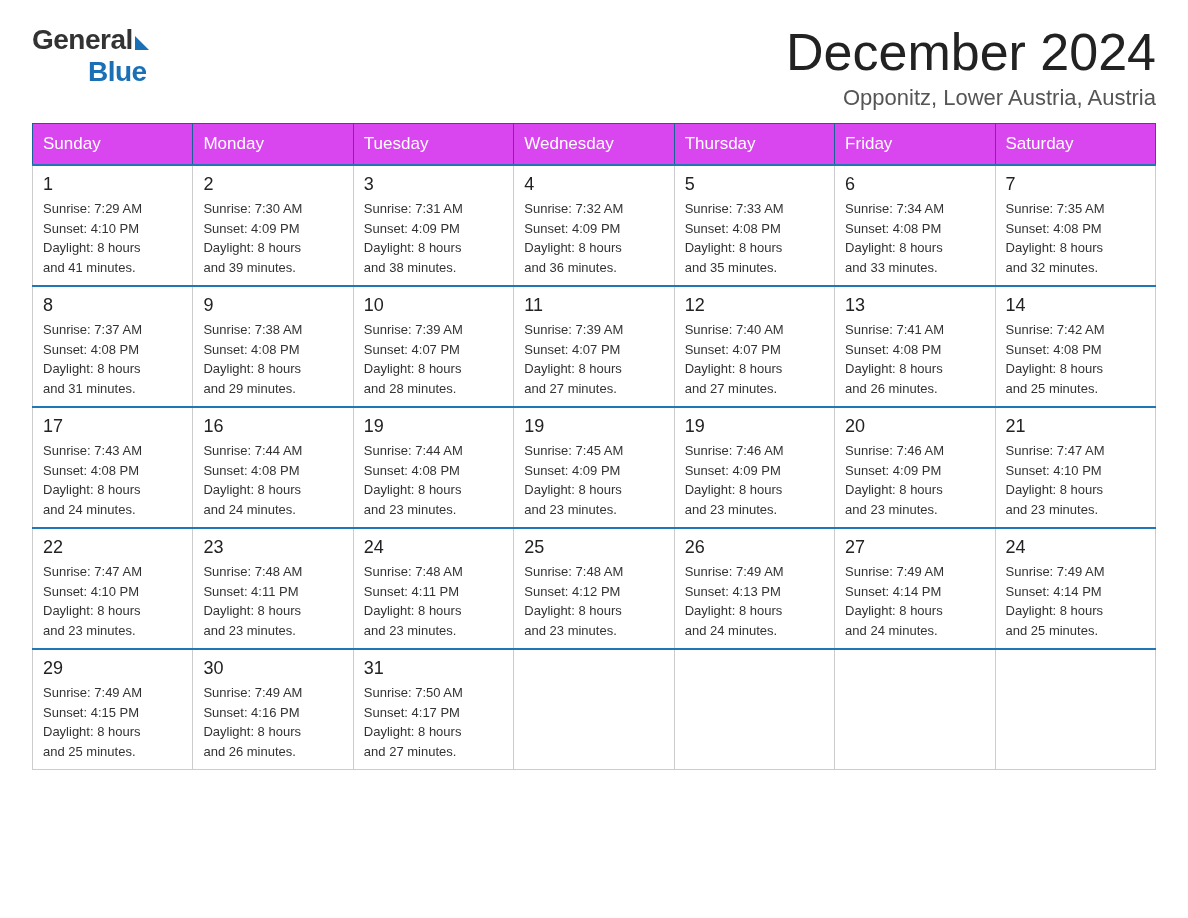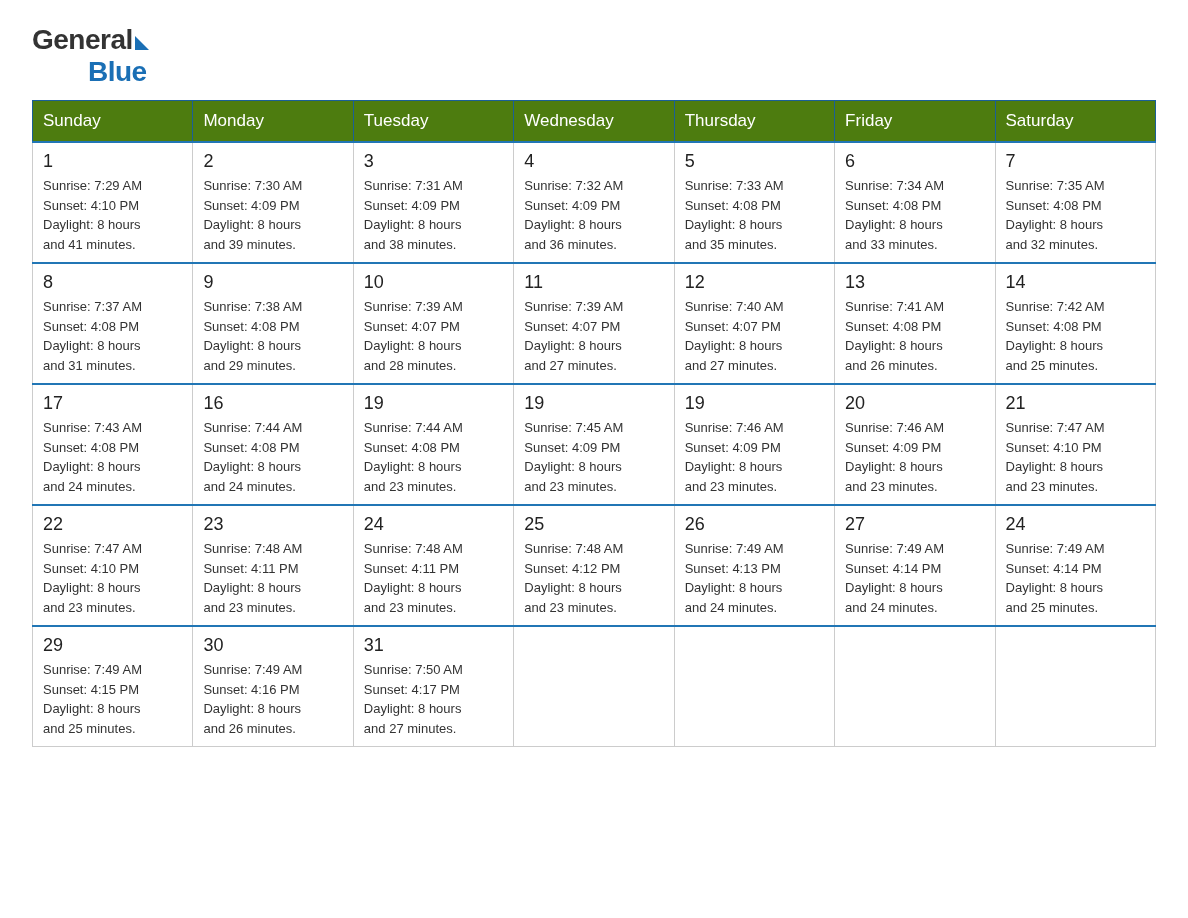--- a/index.html
+++ b/index.html
@@ -66,21 +66,21 @@
       font-size: 22px;
       color: #555;
       margin-top: 4px;
     }
     .calendar {
       width: 100%;
       border-collapse: collapse;
       margin-top: 12px;
     }
     .calendar th {
-      background-color: #4d7c0f;
+      background-color: #d946ef;
       color: #fff;
       font-size: 17px;
       font-weight: normal;
       padding: 10px 10px;
       text-align: left;
       border: 1px solid #1a5f96;
     }
     .calendar td {
       border: 1px solid #ccc;
       vertical-align: top;
@@ -115,20 +115,22 @@
   <div class="logo-wrapper">
     <div class="logo-line1">
       <span class="logo-general">General</span>
       <div class="logo-arrow"></div>
     </div>
     <div class="logo-line2">
       <span class="logo-blue">Blue</span>
     </div>
   </div>
   <div class="title-block">
+    <div class="main-title">December 2024</div>
+    <div class="subtitle">Opponitz, Lower Austria, Austria</div>
   </div>
 </div>
 
 <table class="calendar">
   <thead>
     <tr>
     <th>Sunday</th>
         <th>Monday</th>
         <th>Tuesday</th>
         <th>Wednesday</th>

